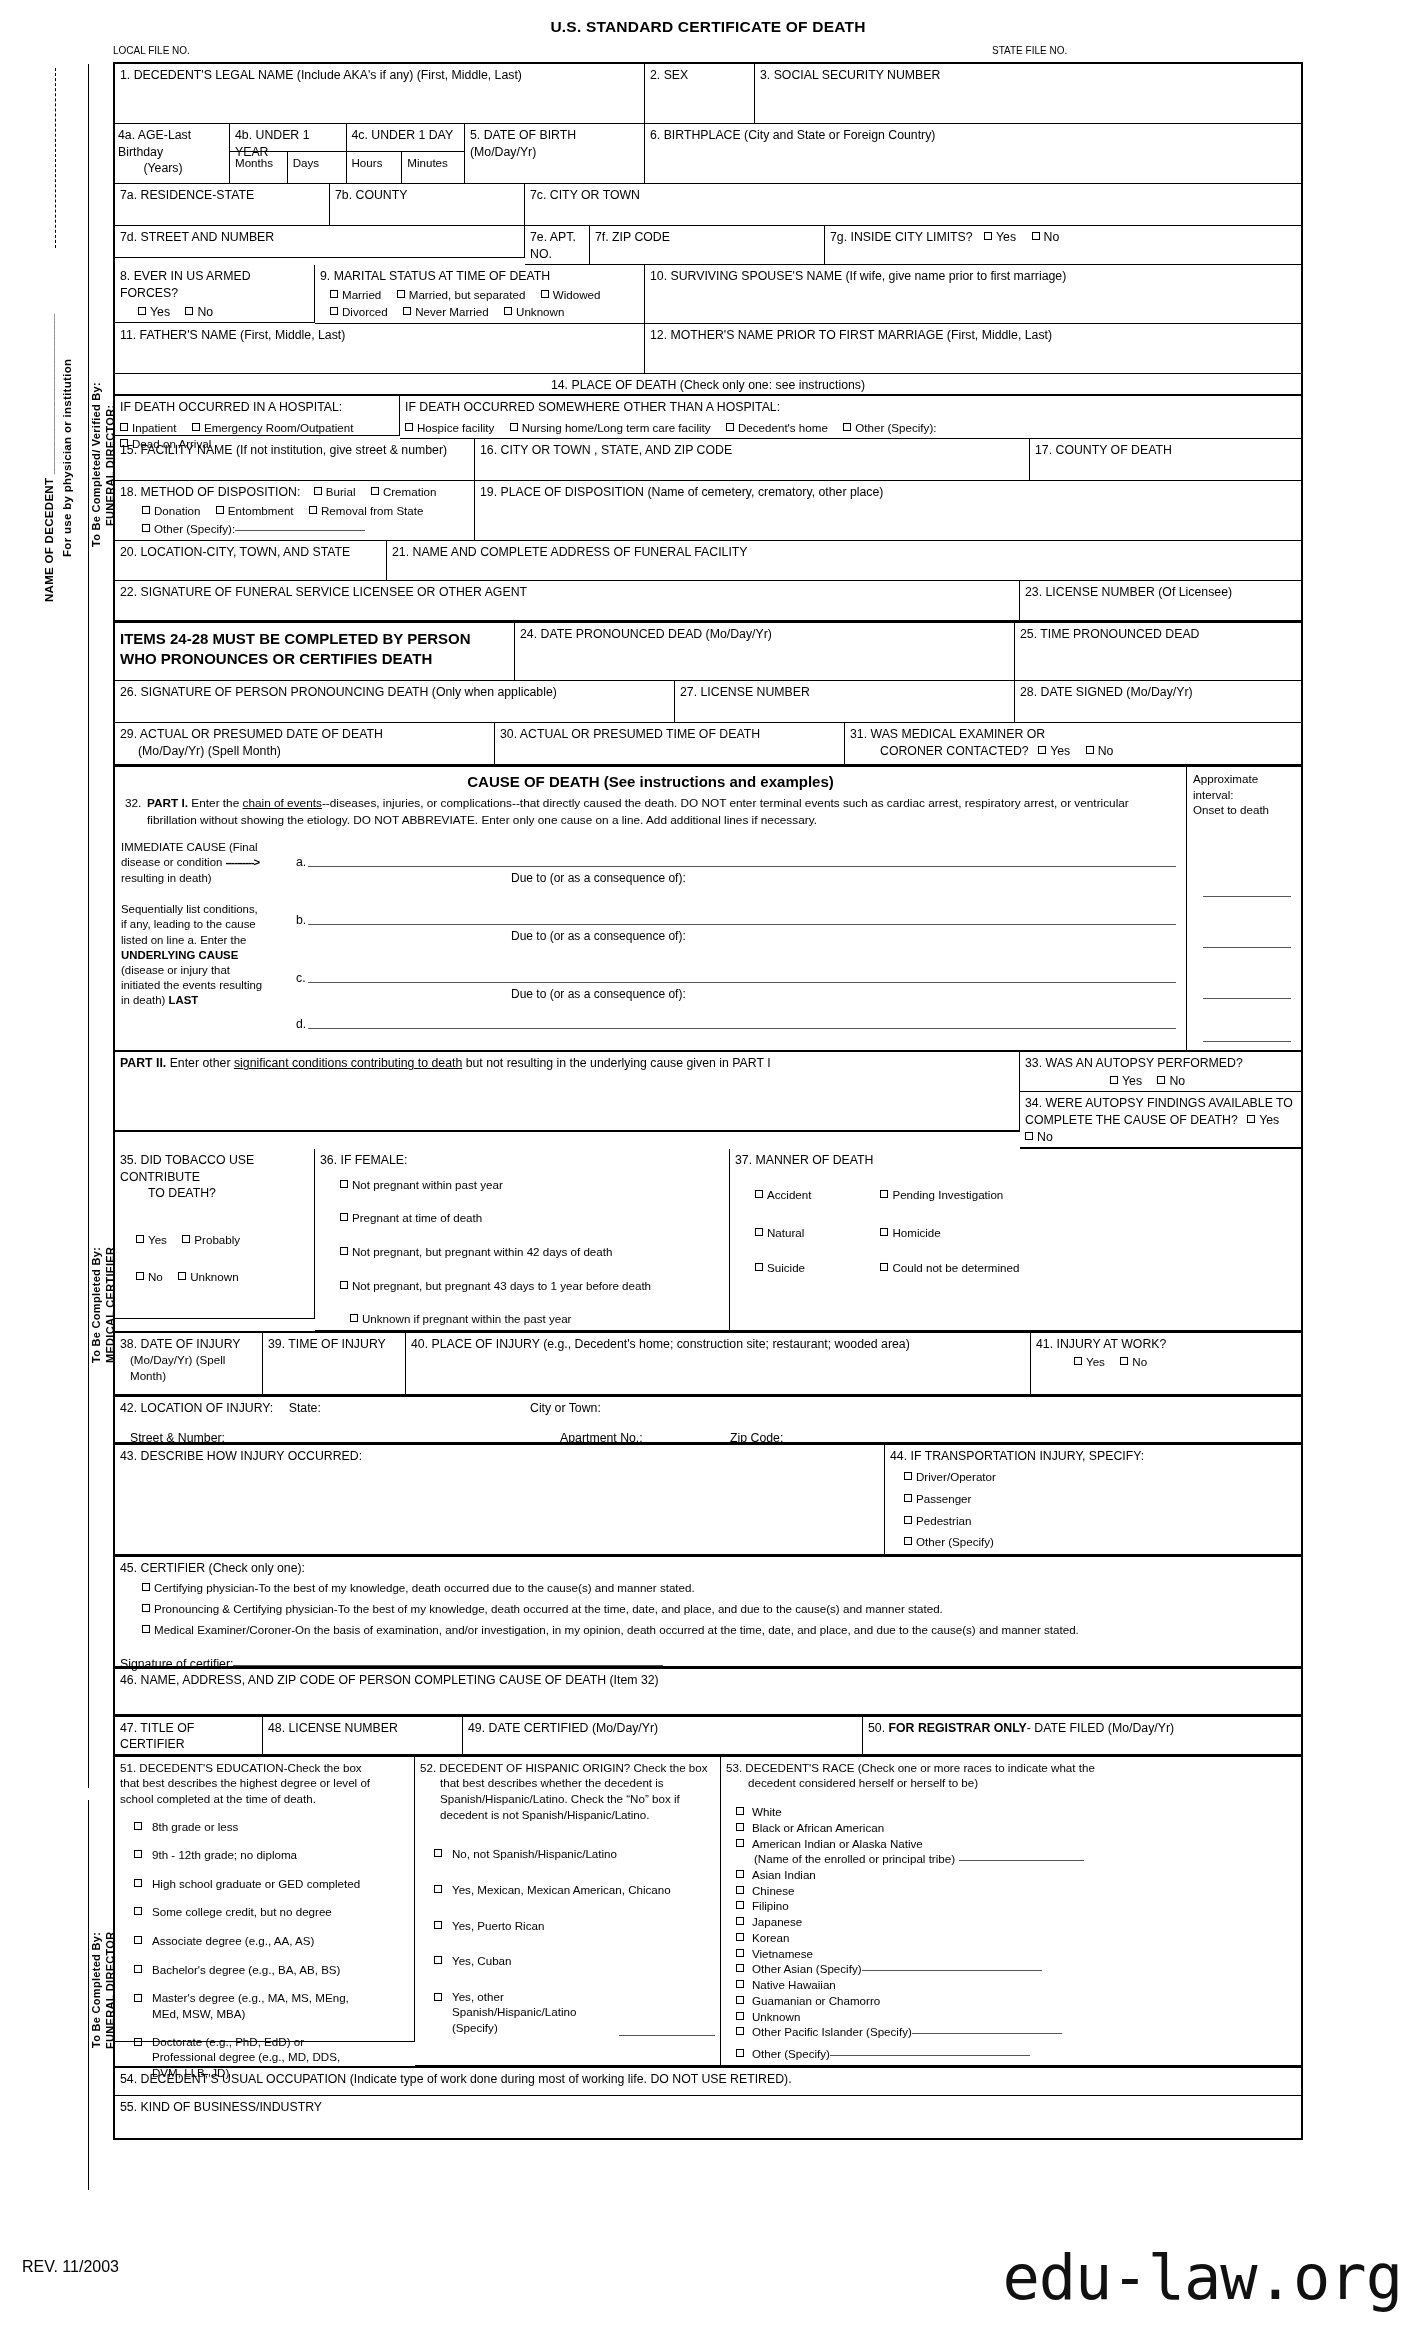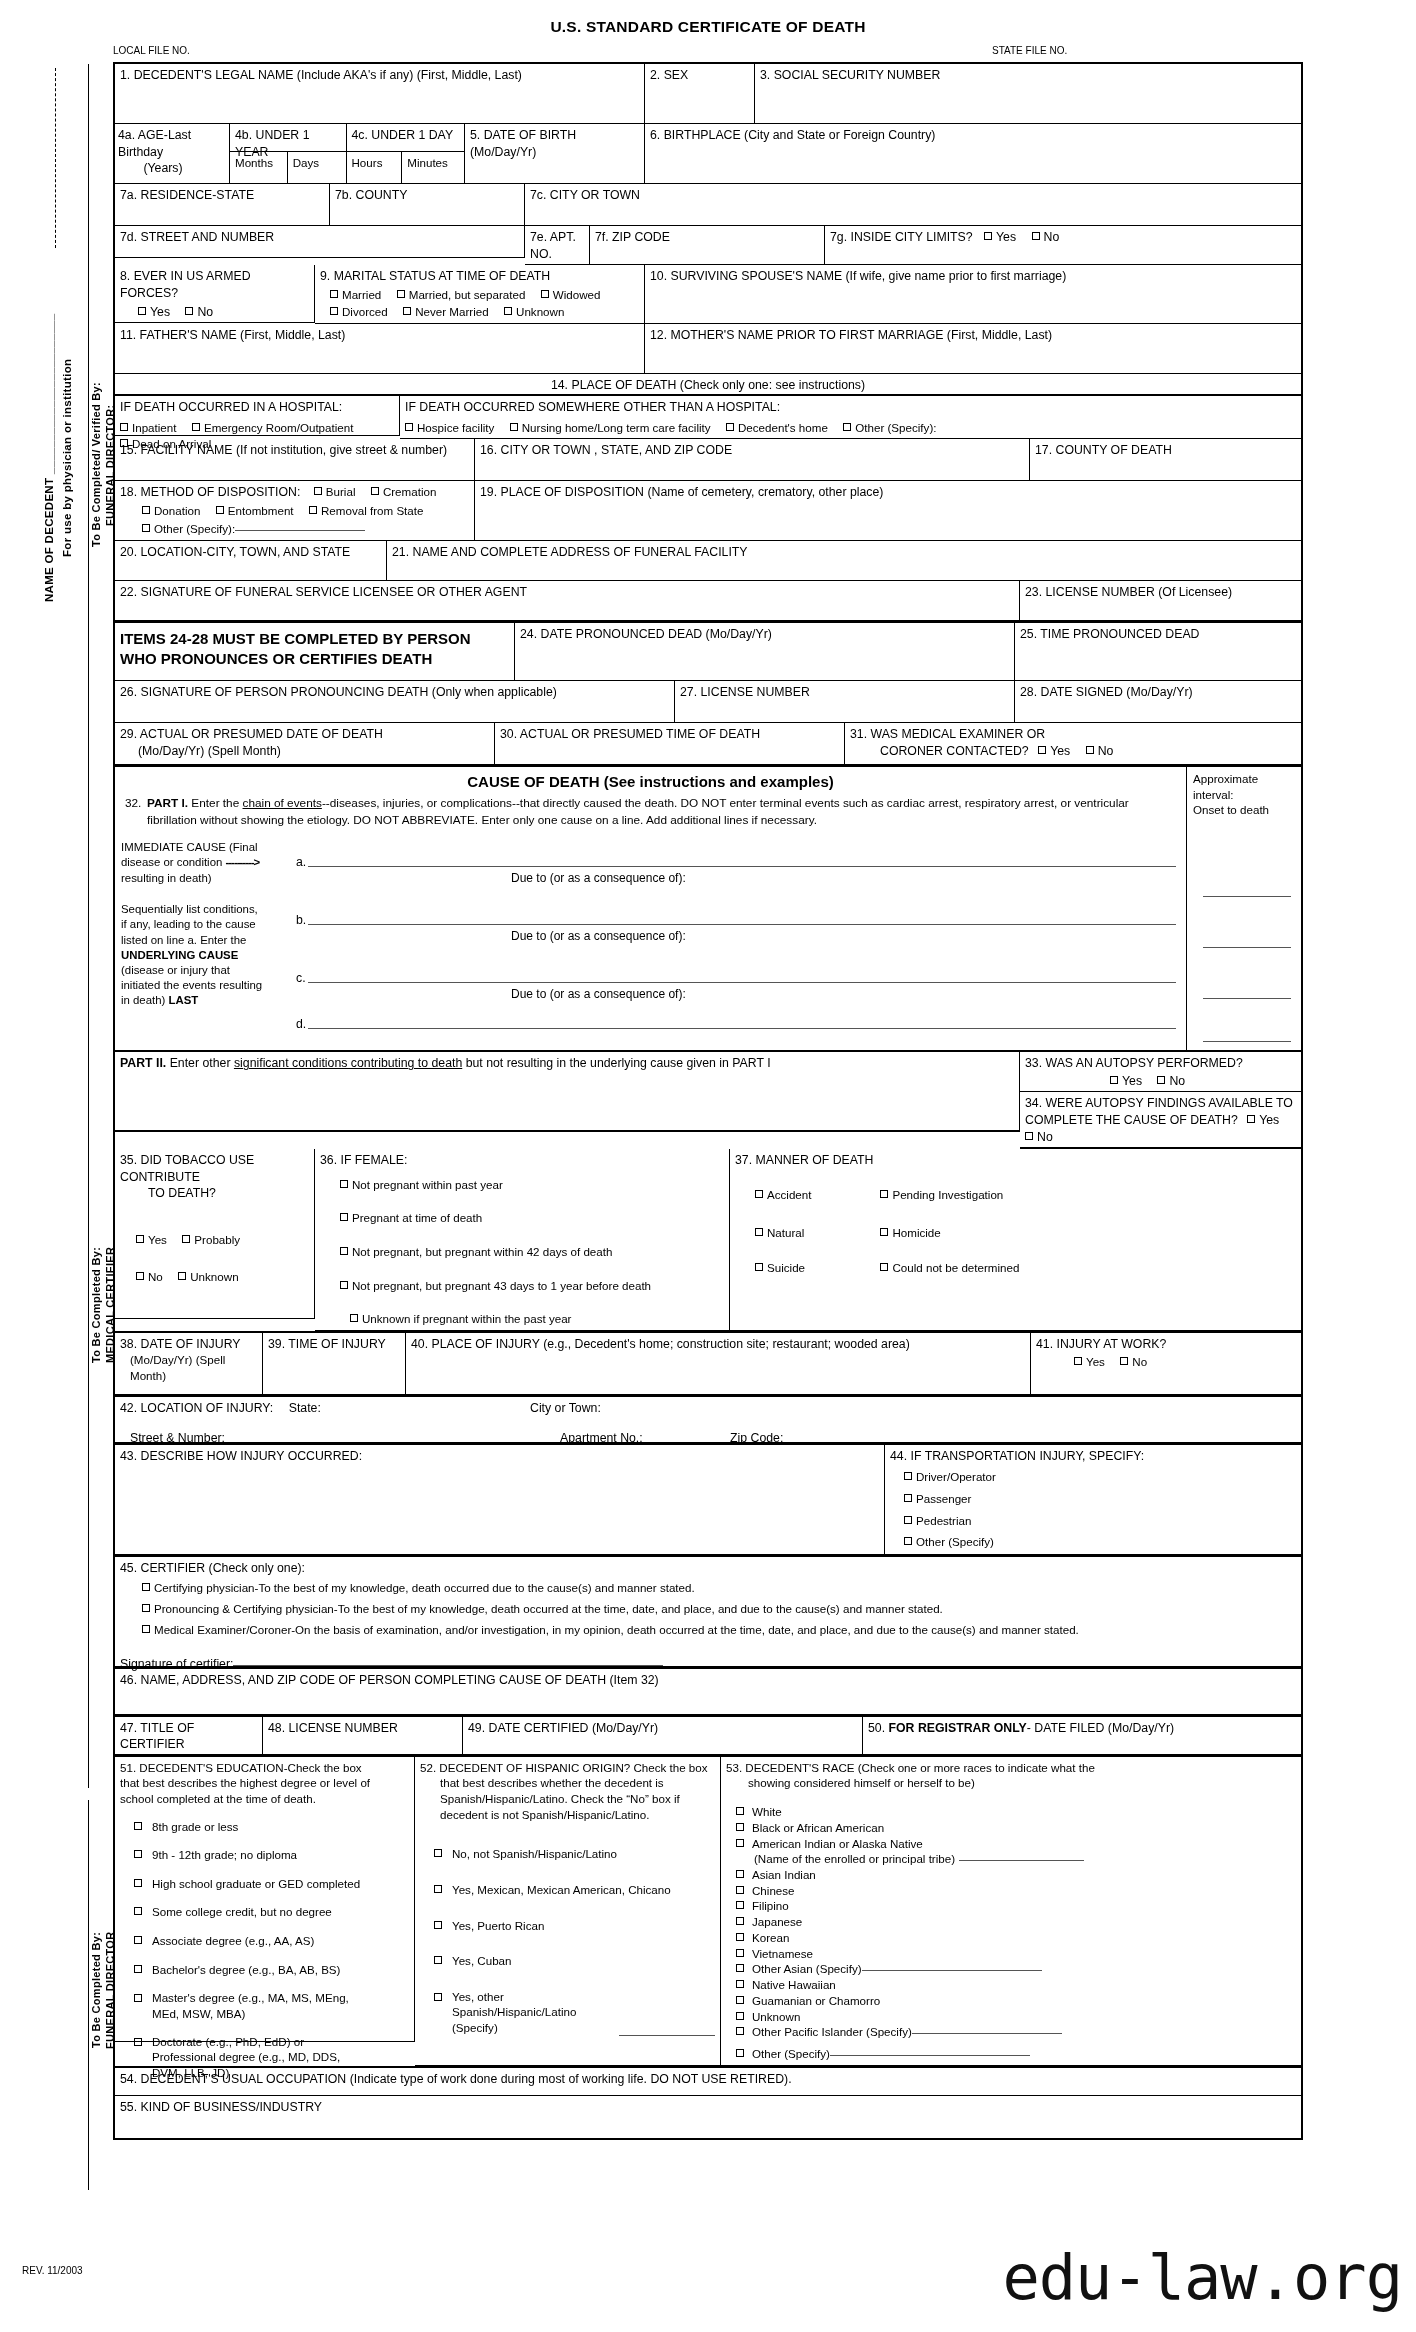--- a/index.html
+++ b/index.html
@@ -114,21 +114,21 @@
     position:absolute;
     right:14px; bottom:18px;
     font-family:"DejaVu Sans Mono", monospace;
     font-size:62px;
     letter-spacing:-1px;
     color:#111;
   }
   .rev {
     position:absolute;
     left:22px; bottom:56px;
-    font-size:10px;
+    font-size:16px;
   }
 
   
   .banner { font-weight:bold; font-size:15px; line-height:1.3; }
 </style>
 </head>
 <body>
 
 <div class="page">
 
@@ -563,21 +563,21 @@
             <span class="cb" style="margin-right:10px; flex:none; margin-top:4px;"></span>
             <span class="sm" style="white-space:pre-line;">Yes, other Spanish/Hispanic/Latino
 (Specify)</span>
               <span class="rule" style="width:105px; margin-left:4px; align-self:flex-end;"></span>
           </div>
         </div>
       </div>
 
       <div class="cell" style="flex:1;">
         <div class="sm">53.  DECEDENT'S RACE (Check one or more races to indicate what the</div>
-        <div class="sm" style="padding-left:22px;">showing considered himself or herself  to be)</div>
+        <div class="sm" style="padding-left:22px;">decedent considered herself or herself  to be)</div>
         <div style="padding-left:10px; padding-top:14px; line-height:1.28;">
           <div><span class="cb" style="margin-right:8px;"></span><span class="sm">White</span></div>
           <div><span class="cb" style="margin-right:8px;"></span><span class="sm">Black or African American</span></div>
           <div><span class="cb" style="margin-right:8px;"></span><span class="sm">American Indian or Alaska Native</span></div>
           <div style="padding-left:18px;"><span class="sm">(Name of the enrolled or principal tribe)</span><span class="rule" style="width:125px; margin-left:4px;"></span></div>
           <div><span class="cb" style="margin-right:8px;"></span><span class="sm">Asian Indian</span></div>
           <div><span class="cb" style="margin-right:8px;"></span><span class="sm">Chinese</span></div>
           <div><span class="cb" style="margin-right:8px;"></span><span class="sm">Filipino</span></div>
           <div><span class="cb" style="margin-right:8px;"></span><span class="sm">Japanese</span></div>
           <div><span class="cb" style="margin-right:8px;"></span><span class="sm">Korean</span></div>

